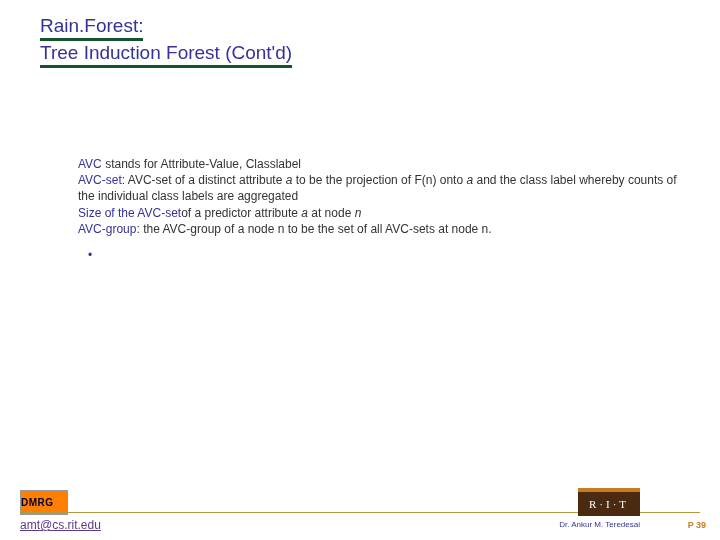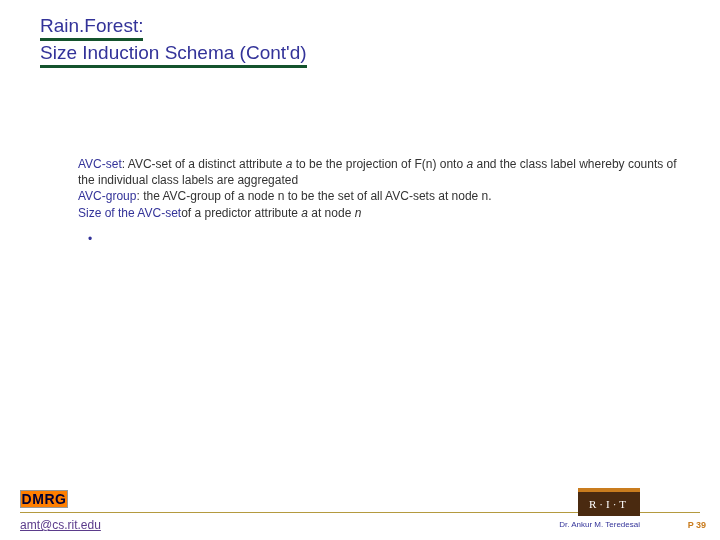--- a/index.html
+++ b/index.html
@@ -60,27 +60,27 @@
     top: 24px;
     left: 20px;
     right: 20px;
     border-top: 1px solid #b49a3f;
   }
   .dmrg-box {
     position: absolute;
     left: 20px;
     top: 2px;
     width: 48px;
-    height: 18px;
+    height: 25px;
     background: #ff7f00;
     border: 1px solid #999;
     display: flex;
     align-items: center;
-    justify-content: center;
-    font-size: 14px;
+    justify-content: flex-start;
+    font-size: 10px;
     font-weight: bold;
     color: #003;
     letter-spacing: 0.5px;
   }
   .email-link {
     position: absolute;
     left: 20px;
     top: 30px;
     font-size: 12px;
     color: #5b3b8b;
@@ -126,32 +126,35 @@
     font-size: 9px;
     color: #c97c1e;
     font-weight: bold;
   }
 </style>
 </head>
 <body>
 
 <div class="title-block">
   <span class="title-underline"><span>Rain.Forest:</span></span><br>
-  <span class="title-underline"><span>Size Induction Schema (Cont'd)</span></span>
+  <span class="title-underline"><span>Tree Induction Forest (Cont'd)</span></span>
 </div>
 
 <div class="body-block">
   <div>
+    <span class="kw">AVC</span><span> stands for Attribute-Value, Classlabel</span>
+  </div>
+  <div>
     <span class="kw">AVC-set</span><span>: AVC-set of a distinct attribute </span><span class="it">a</span><span> to be the projection of F(n) onto </span><span class="it">a</span><span> and the class label whereby counts of the individual class labels are aggregated</span>
   </div>
   <div>
-    <span class="kw">AVC-group</span><span>: the AVC-group of a node n to be the set of all AVC-sets at node n.</span>
+    <span class="kw">Size of the AVC-set</span><span>of a predictor attribute </span><span class="it">a</span><span> at node </span><span class="it">n</span>
   </div>
   <div>
-    <span class="kw">Size of the AVC-set</span><span>of a predictor attribute </span><span class="it">a</span><span> at node </span><span class="it">n</span>
+    <span class="kw">AVC-group</span><span>: the AVC-group of a node n to be the set of all AVC-sets at node n.</span>
   </div>
 
   <div class="sub-block">
     <div class="bullet-row">
       <span class="bullet-dot">•</span>
     </div>
   </div>
 </div>
 
 <div class="footer">

